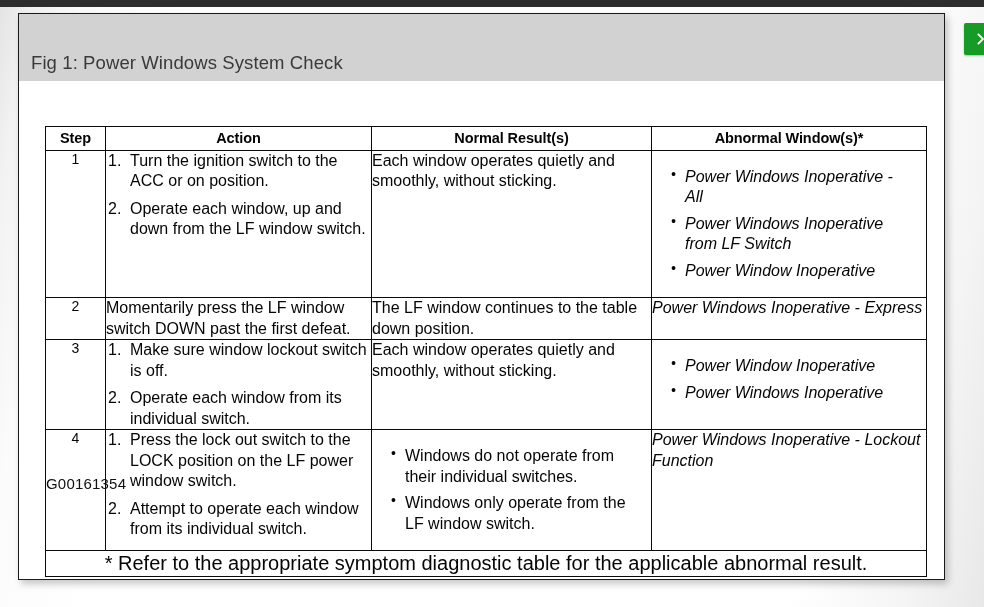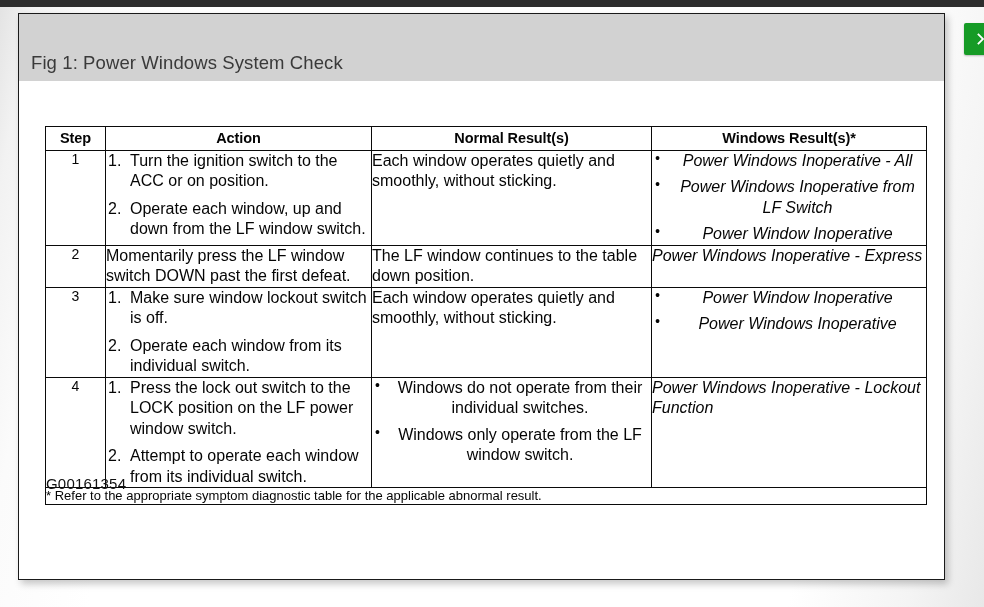--- a/index.html
+++ b/index.html
@@ -150,24 +150,23 @@
   }
   ol.steps > li:last-child { margin-bottom: 0; }
   ol.steps > li::before {
     content: counter(stepitem) ".";
     position: absolute;
     left: 2px;
     top: 0;
   }
 
   ul.bullets {
-    margin: 0;
+    margin: 16px;
     padding: 0;
     list-style: none;
-    text-align: center;
   }
   ul.bullets > li {
     position: relative;
     padding-left: 17px;
     margin-bottom: 6px;
   }
   ul.bullets > li:last-child { margin-bottom: 0; }
   ul.bullets > li::before {
     content: "\2022";
     position: absolute;
@@ -176,22 +175,23 @@
     font-size: 14px;
   }
 
   .ital { font-style: italic; }
 
   .plain-text { display: block; }
 
   
   .cell-footnote {
     padding: 4px 6px 5px 7px;
-    font-size: 13px;
+    font-size: 20px;
     line-height: 1.25;
+    text-align: center;
   }
 
   
   #figure-id {
     position: absolute;
     left: 27px;
     font-size: 15px;
     color: #111;
     letter-spacing: 0.2px;
     font-family: "Liberation Sans", sans-serif;
@@ -225,21 +225,21 @@
         <col class="col-step">
         <col class="col-action">
         <col class="col-normal">
         <col class="col-abn">
       </colgroup>
       <thead>
         <tr>
           <th>Step</th>
           <th>Action</th>
           <th>Normal Result(s)</th>
-          <th>Windows Result(s)*</th>
+          <th>Abnormal Window(s)*</th>
         </tr>
       </thead>
       <tbody>
 
         <tr>
           <td class="cell-step">1</td>
           <td class="cell-body">
             <ol class="steps">
               <li>Turn the ignition switch to the ACC or on position.</li>
               <li>Operate each window, up and down from the LF window switch.</li>

